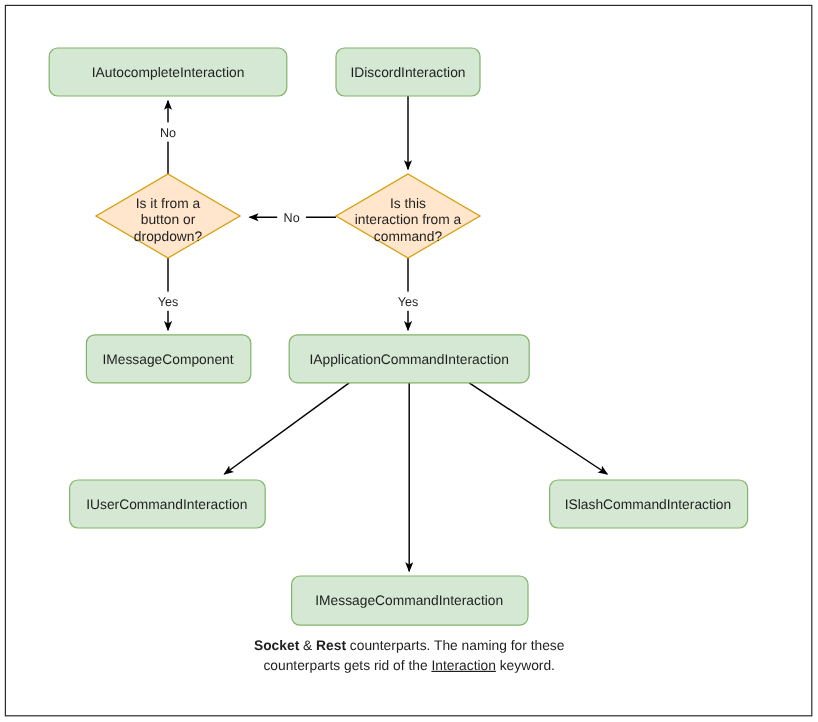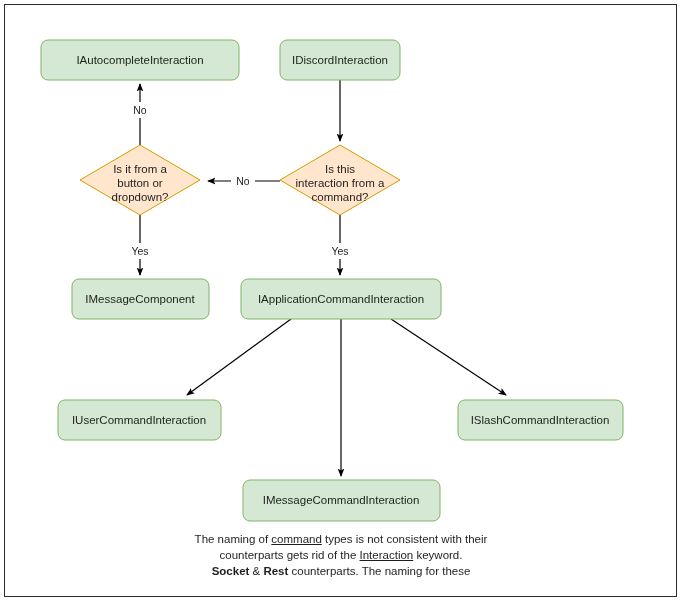--- a/index.html
+++ b/index.html
@@ -180,17 +180,16 @@
 
       <g>
         <rect class="node-box" x="243" y="480" width="197" height="41" rx="7" ry="7"></rect>
         <text class="node-label" x="341" y="501">IMessageCommandInteraction</text>
       </g>
 
     </g>
   </svg>
 
   <div class="caption">
-    <div><span>The naming of </span><u>command</u><span> types is not consistent with their</span></div>
+    <div><b>Socket</b><span> &amp; </span><b>Rest</b><span> counterparts. The naming for these</span></div>
     <div><span>counterparts gets rid of the </span><u>Interaction</u><span> keyword.</span></div>
-    <div><b>Socket</b><span> &amp; </span><b>Rest</b><span> counterparts. The naming for these</span></div>
   </div>
 </div>
 
 </body></html>

